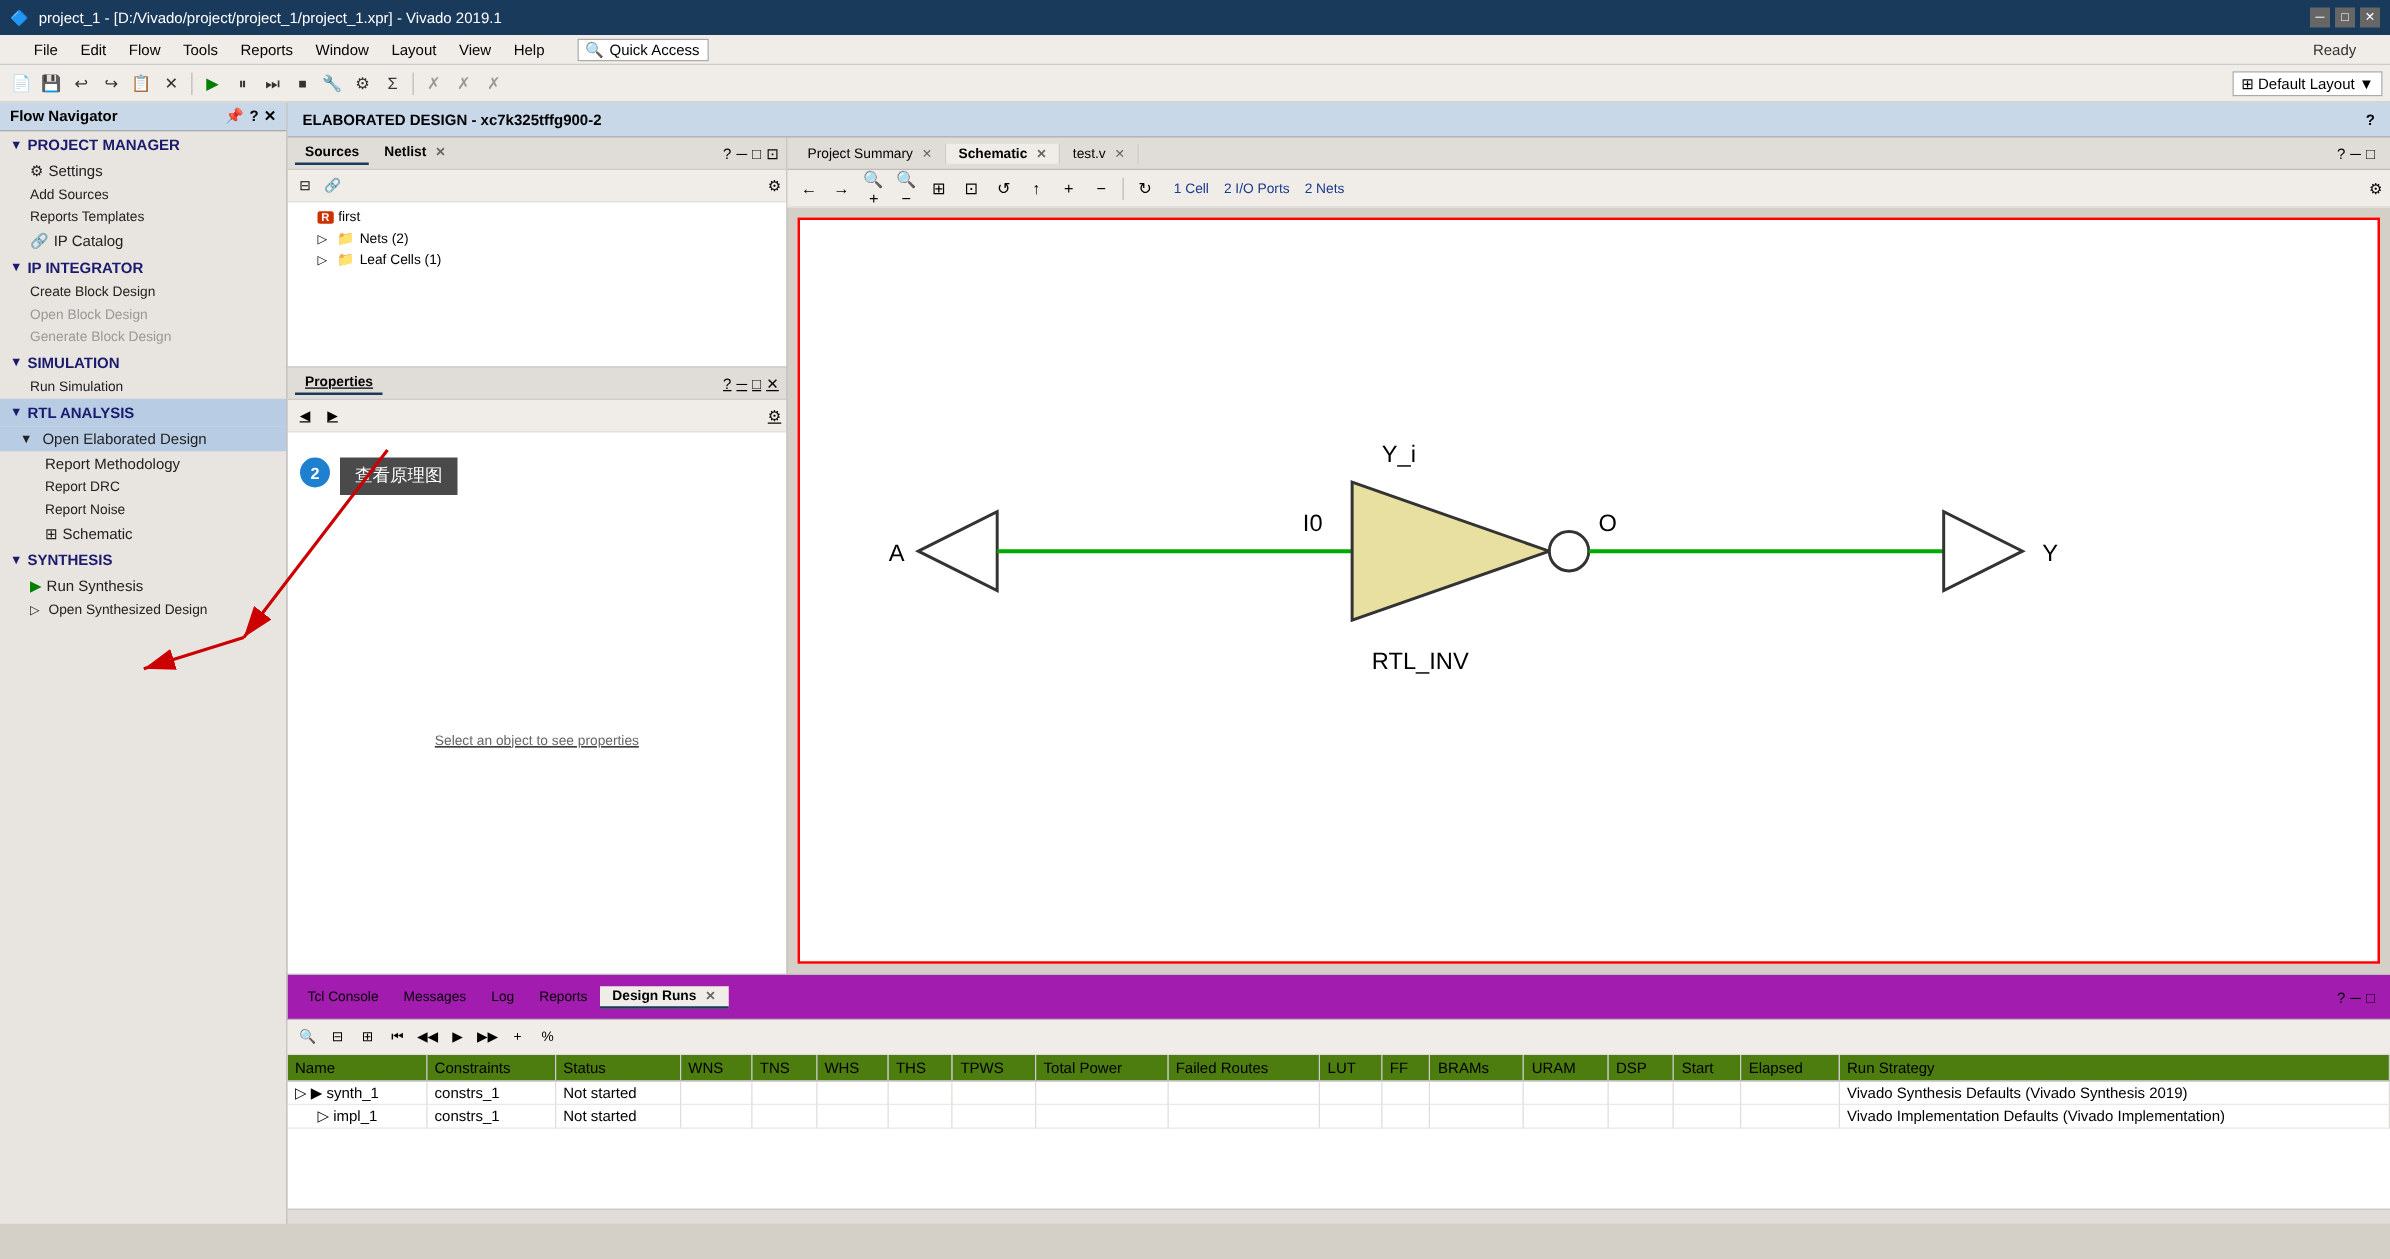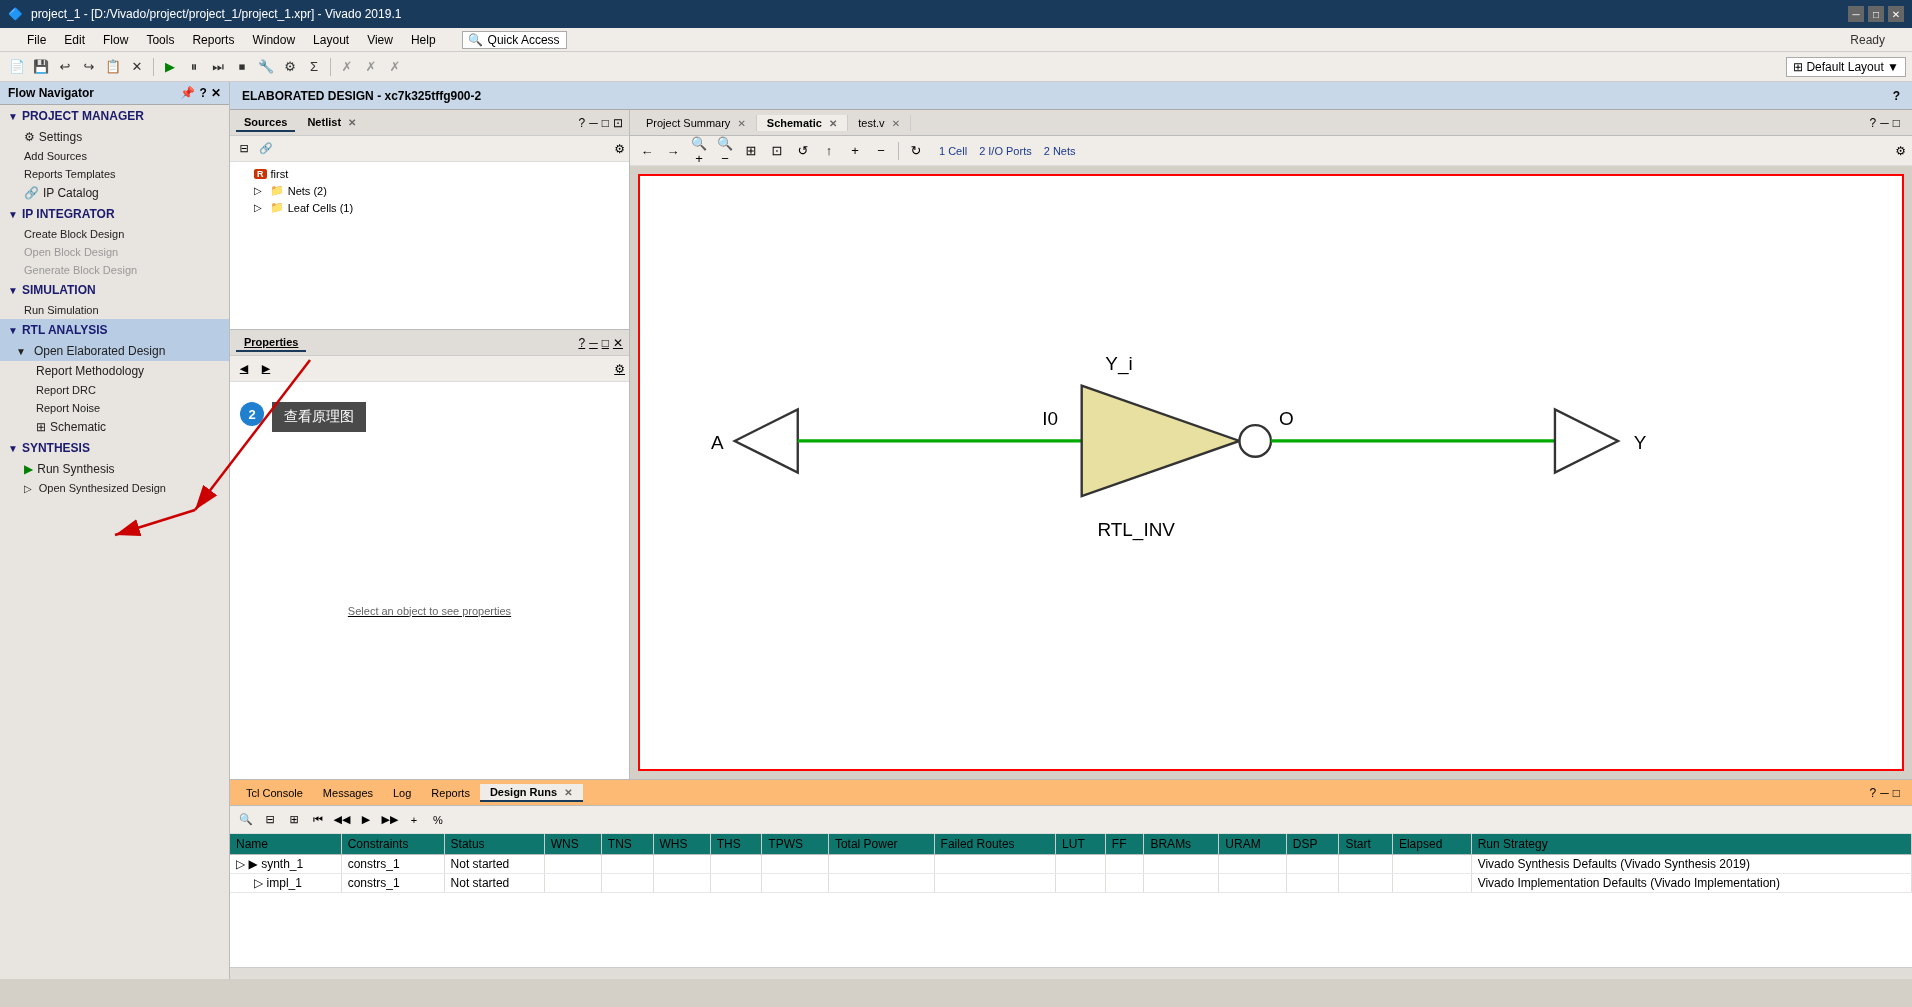--- a/index.html
+++ b/index.html
@@ -284,26 +284,26 @@
     }
 
     
     .bottom-panels {
       height: 200px;
       border-top: 1px solid #bbb;
       display: flex;
       flex-direction: column;
     }
     .bottom-tab-bar {
-      background: #fdba74;
+      background: #a21caf;
       display: flex;
       align-items: center;
       padding: 0 6px;
       border-bottom: 1px solid #bbb;
-      height: 26px;
+      height: 36px;
       text-align: center;
     }
     .bottom-tab {
       padding: 2px 10px;
       cursor: pointer;
       font-size: 11px;
     }
     .bottom-tab.active { background: #f0ede8; font-weight: bold; border-bottom: 2px solid #1a3a5c; }
     .bottom-content {
       flex: 1;
@@ -320,21 +320,21 @@
       gap: 4px;
       border-bottom: 1px solid #ddd;
       height: 28px;
     }
     table {
       width: 100%;
       border-collapse: collapse;
       font-size: 11px;
     }
     th {
-      background: #0f766e;
+      background: #4d7c0f;
       padding: 3px 6px;
       text-align: left;
       border-right: 1px solid #ccc;
       border-bottom: 1px solid #bbb;
       white-space: nowrap;
       font-weight: normal;
       cursor: pointer;
     }
     td {
       padding: 2px 6px;
@@ -513,21 +513,21 @@
         <strong>ELABORATED DESIGN</strong>
         <span>- xc7k325tffg900-2</span>
       </span>
       <span style="cursor:pointer;">?</span>
     </div>
 
     <div class="middle-split">
 
       <div class="left-panels">
 
-        <div class="panel" style="height:220px;">
+        <div class="panel" style="height:184px;">
           <div class="panel-header">
             <span class="panel-tab active">Sources</span>
             <span class="panel-tab">Netlist <span class="panel-tab-close">✕</span></span>
             <span style="margin-left:auto; display:flex; gap:4px;">
               <span style="cursor:pointer;">?</span>
               <span style="cursor:pointer;">─</span>
               <span style="cursor:pointer;">□</span>
               <span style="cursor:pointer;">⊡</span>
             </span>
           </div>

